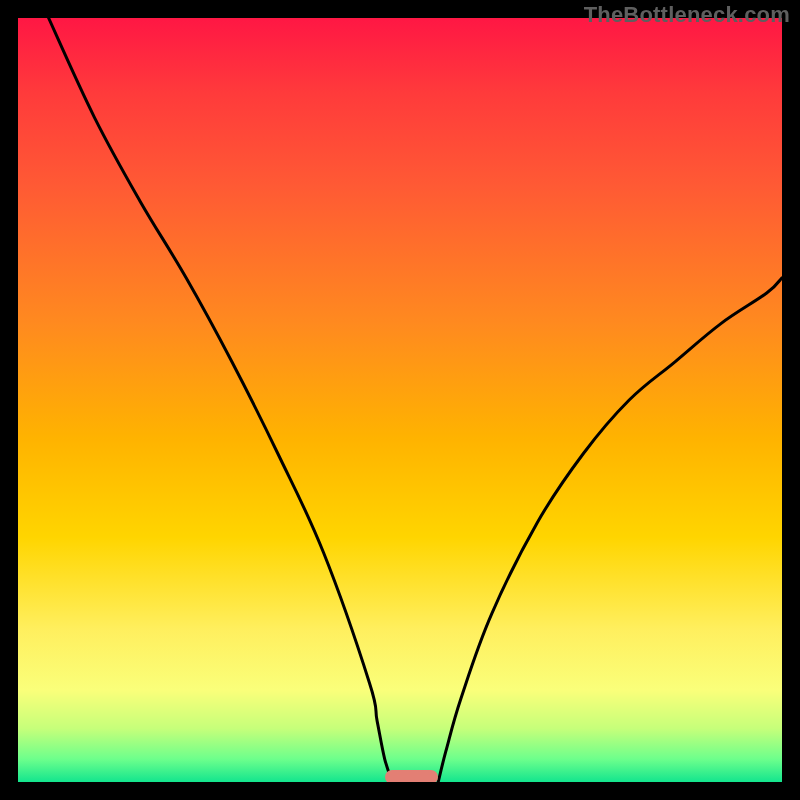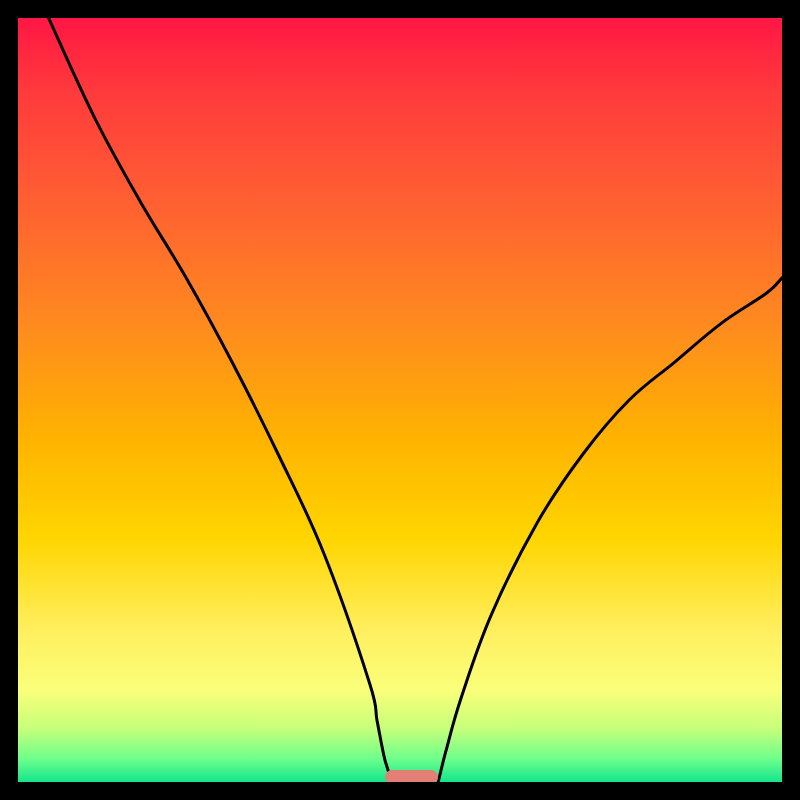--- a/index.html
+++ b/index.html
@@ -70,14 +70,15 @@
 
     <svg class="curve-svg" viewBox="0 0 764 764" preserveAspectRatio="none">
       <path id="curve-left" class="curve-path" d="M 30.6 0.0 C 38.8 17.9, 59.9 66.3, 76.4 99.3 C 92.9 132.3, 105.7 154.5, 122.2 183.4 C 138.7 212.2, 151.6 230.9, 168.1 259.8 C 184.6 288.6, 197.4 312.2, 213.9 343.8 C 230.4 375.4, 243.3 401.1, 259.8 435.5 C 276.3 469.9, 289.1 493.5, 305.6 534.8 C 322.1 576.1, 341.8 634.4, 351.4 664.7 C 361.1 694.9, 356.3 689.1, 359.1 702.9 C 361.8 716.6, 364.0 730.1, 366.7 741.1 C 369.5 752.1, 373.0 759.9, 374.4 764.0"></path>
       <path id="curve-right" class="curve-path" d="M 420.2 764.0 C 421.6 758.5, 423.7 748.6, 427.8 733.4 C 432.0 718.3, 434.9 704.7, 443.1 680.0 C 451.4 655.2, 459.9 627.5, 473.7 595.9 C 487.4 564.3, 503.0 533.1, 519.5 504.2 C 536.0 475.4, 548.9 457.5, 565.4 435.5 C 581.9 413.5, 594.7 398.5, 611.2 382.0 C 627.7 365.5, 640.5 357.6, 657.0 343.8 C 673.5 330.0, 686.4 318.0, 702.9 305.6 C 719.4 293.2, 737.7 283.3, 748.7 275.0 C 759.7 266.8, 761.2 262.5, 764.0 259.8"></path>
     </svg>
 
     <div id="marker" class="marker" style="width: 53.48px; left: 366.72px; top: 751.652px;"></div>
 
   </div>
 
+  <div class="attribution">TheBottleneck.com</div>
 
 </div>
 
 </body></html>

